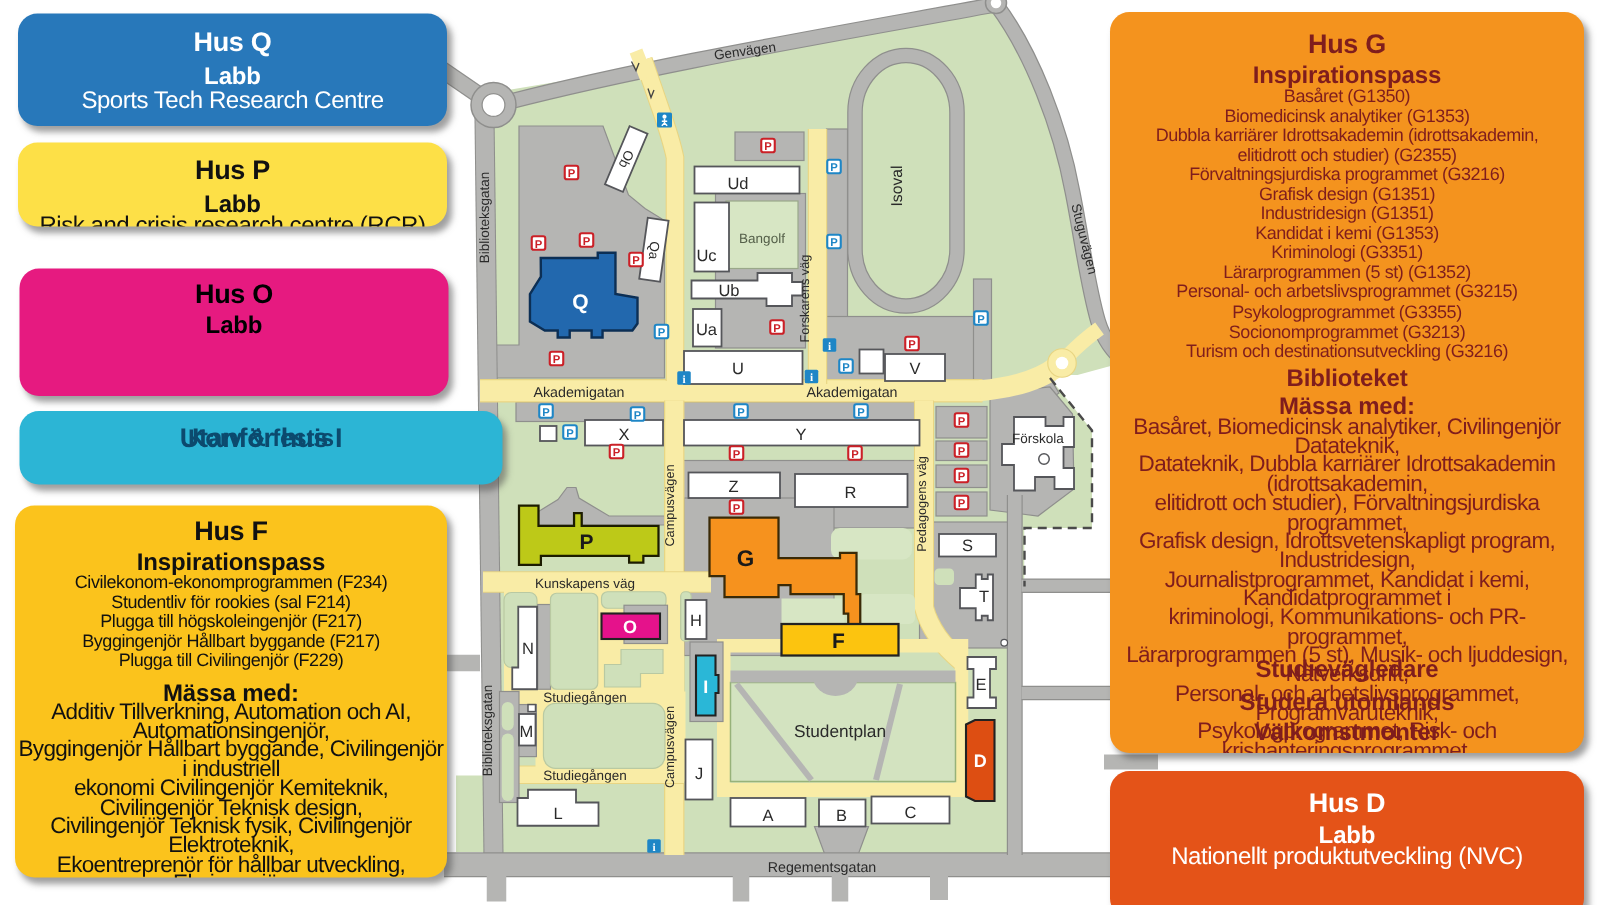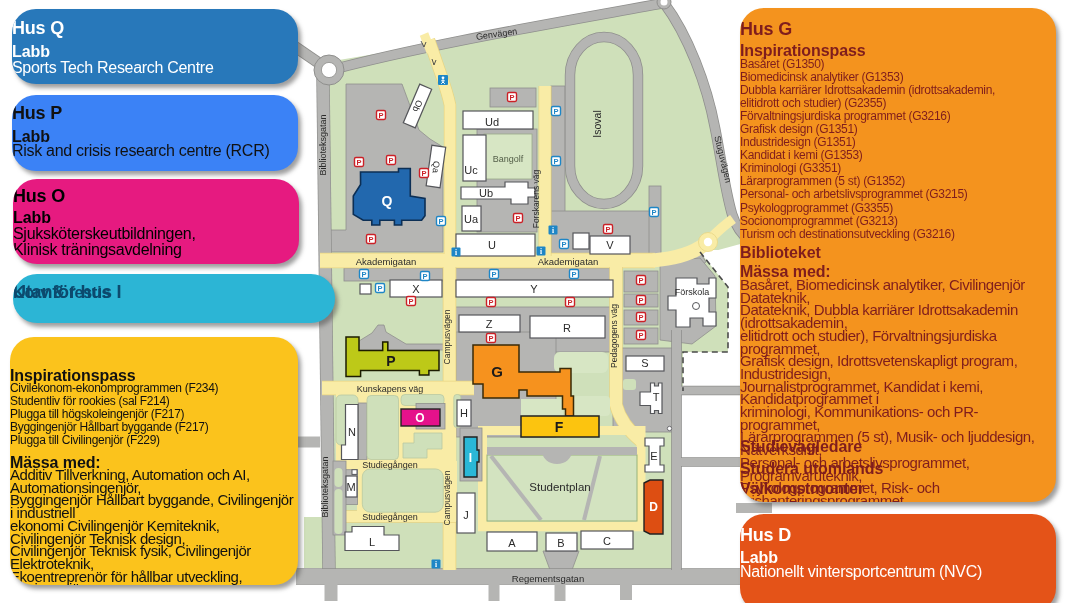--- a/index.html
+++ b/index.html
@@ -1,15 +1,15 @@
 <!DOCTYPE html>
 <html><head><meta charset="utf-8">
 <style>
 html,body{margin:0;padding:0;width:1080px;height:603px;overflow:hidden;background:#ffffff;font-family:"Liberation Sans",sans-serif}
-.box{position:absolute;border-radius:24px;box-shadow:3px 4px 4px rgba(80,80,80,.55);overflow:hidden}
+.box{position:absolute;border-radius:13px;box-shadow:3px 4px 4px rgba(80,80,80,.55);text-align:center;overflow:hidden}
 .box div{position:absolute;width:100%;left:0}
 .t1{font-size:18px;font-weight:bold;line-height:21px;letter-spacing:-0.2px}
 .t2{font-size:16px;font-weight:bold;line-height:14px;letter-spacing:-0.1px}
 .t3{font-size:16px;line-height:15.5px;letter-spacing:-0.3px}
 .list13{font-size:12px;line-height:13.05px;letter-spacing:-0.3px}
 .tight{font-size:15px;line-height:12.7px;letter-spacing:-0.45px}
 </style></head>
 <body>
 
 <svg width="1080" height="603" viewBox="0 0 1080 603" style="position:absolute;left:0;top:0">
@@ -456,38 +456,38 @@
 
 <path d="M432,59 L434,65 L436,60" stroke="#444444" stroke-width="0.9" fill="none"></path>
   </svg>
 
 <div class="box" style="left:12px;top:9px;width:286px;height:75px;background:#2878ba;color:#fff">
 <div class="t1" style="top:9px">Hus Q</div>
 <div class="t2" style="top:36px">Labb</div>
 <div class="t3" style="top:51px">Sports Tech Research Centre</div>
 </div>
 
-<div class="box" style="left:12px;top:95px;width:286px;height:76px;background:#3b82f6;color:#111">
+<div class="box" style="left:12px;top:95px;width:286px;height:56px;background:#fde047;color:#111">
 <div class="t1" style="top:8px">Hus P</div>
 <div class="t2" style="top:35px">Labb</div>
 <div class="t3" style="top:48px">Risk and crisis research centre (RCR)</div>
 </div>
 
 <div class="box" style="left:13px;top:179px;width:286px;height:85px;background:#e61a80;color:#000000">
 <div class="t1" style="top:7px">Hus O</div>
 <div class="t2" style="top:32px">Labb</div>
-<div class="t3" style="top:47px;line-height:16px">Sjuksköterskeutbildningen,<br>Klinisk träningsavdelning</div>
 </div>
 
 <div class="box" style="left:13px;top:274px;width:322px;height:49px;background:#2cb5d5;color:#0c4a6e">
 <div class="t1" style="top:8px">Utanför hus I</div>
 <div class="t2" style="top:12px">Korv &amp; festis</div>
 </div>
 
 <div class="box" style="left:10px;top:337px;width:288px;height:248px;background:#fbc31c;color:#111">
+<div class="t1" style="top:7px">Hus F</div>
 <div class="t2" style="top:32px">Inspirationspass</div>
 <div class="list13" style="top:45px">Civilekonom-ekonomprogrammen (F234)<br>Studentliv för rookies (sal F214)<br>Plugga till högskoleingenjör (F217)<br>Byggingenjör Hållbart byggande (F217)<br>Plugga till Civilingenjör (F229)</div>
 <div class="t2" style="top:119px">Mässa med:</div>
 <div class="tight" style="top:132px">Additiv Tillverkning, Automation och AI, Automationsingenjör,<br>Byggingenjör Hållbart byggande, Civilingenjör i industriell<br>ekonomi Civilingenjör Kemiteknik, Civilingenjör Teknisk design,<br>Civilingenjör Teknisk fysik, Civilingenjör Elektroteknik,<br>Ekoentreprenör för hållbar utveckling, Ekoingenjör,<br>Energiingenjör, Energiinjengör Ekoteknik, Elkraftingenjör,<br>Handelskammaren Mittsverige, Sportteknologi<br>– högskoleingenjör produktutveckling.</div>
 </div>
 
 <div class="box" style="left:740px;top:8px;width:316px;height:494px;background:#f4931e;color:#7f1d1d">
 <div class="t1" style="top:11px">Hus G</div>
 <div class="t2" style="top:36px">Inspirationspass</div>
 <div class="list13" style="top:50px">Basåret (G1350)<br>Biomedicinsk analytiker (G1353)<br>Dubbla karriärer Idrottsakademin (idrottsakademin,<br>elitidrott och studier) (G2355)<br>Förvaltningsjurdiska programmet (G3216)<br>Grafisk design (G1351)<br>Industridesign (G1351)<br>Kandidat i kemi (G1353)<br>Kriminologi (G3351)<br>Lärarprogrammen (5 st) (G1352)<br>Personal- och arbetslivsprogrammet (G3215)<br>Psykologprogrammet (G3355)<br>Socionomprogrammet (G3213)<br>Turism och destinationsutveckling (G3216)</div>
@@ -495,14 +495,14 @@
 <div class="t2" style="top:257px">Mässa med:</div>
 <div class="tight" style="top:271px">Basåret, Biomedicinsk analytiker, Civilingenjör Datateknik,<br>Datateknik, Dubbla karriärer Idrottsakademin (idrottsakademin,<br>elitidrott och studier), Förvaltningsjurdiska programmet,<br>Grafisk design, Idrottsvetenskapligt program, Industridesign,<br>Journalistprogrammet, Kandidat i kemi, Kandidatprogrammet i<br>kriminologi, Kommunikations- och PR-programmet,<br>Lärarprogrammen (5 st), Musik- och ljuddesign, Nätverksdrift,<br>Personal- och arbetslivsprogrammet, Programvaruteknik,<br>Psykologprogrammet, Risk- och krishanteringsprogrammet,<br>Samhällsvetarprogrammet, Sjuksköterskeutbildningen,<br>Socionomprogrammet, Studentkåren i Östersund,<br>Tillämpad AI, Turism och destinationsutveckling, Webbutveckling.</div>
 <div class="t2" style="top:432px">Studievägledare</div>
 <div class="t2" style="top:454px">Studera utomlands</div>
 <div class="t2" style="top:474px">Välkomstmonter</div>
 </div>
 
 <div class="box" style="left:740px;top:514px;width:316px;height:98px;background:#e45318;color:#fff">
 <div class="t1" style="top:11px">Hus D</div>
 <div class="t2" style="top:37px">Labb</div>
-<div class="t3" style="top:50px">Nationellt vintersportcentrum (NVC)</div>
+<div class="t3" style="top:50px">Nationellt produktutveckling (NVC)</div>
 </div>
 
 </body></html>

